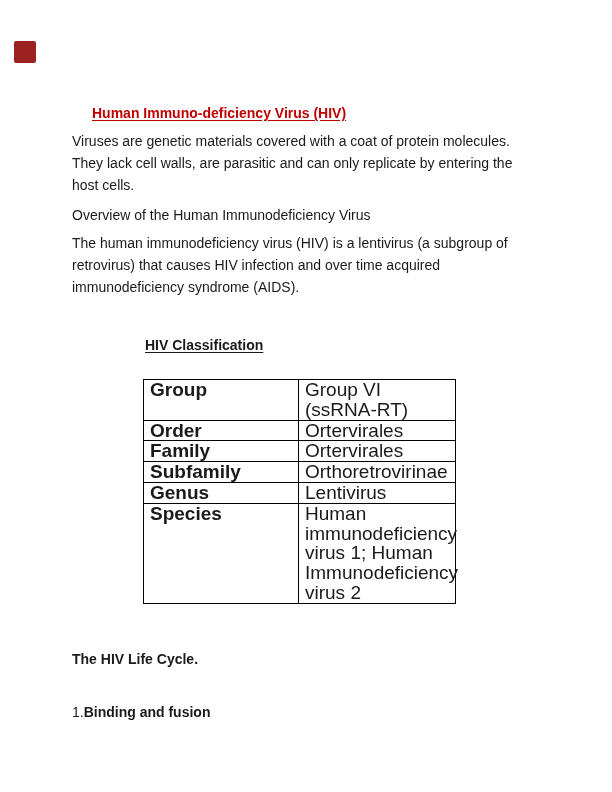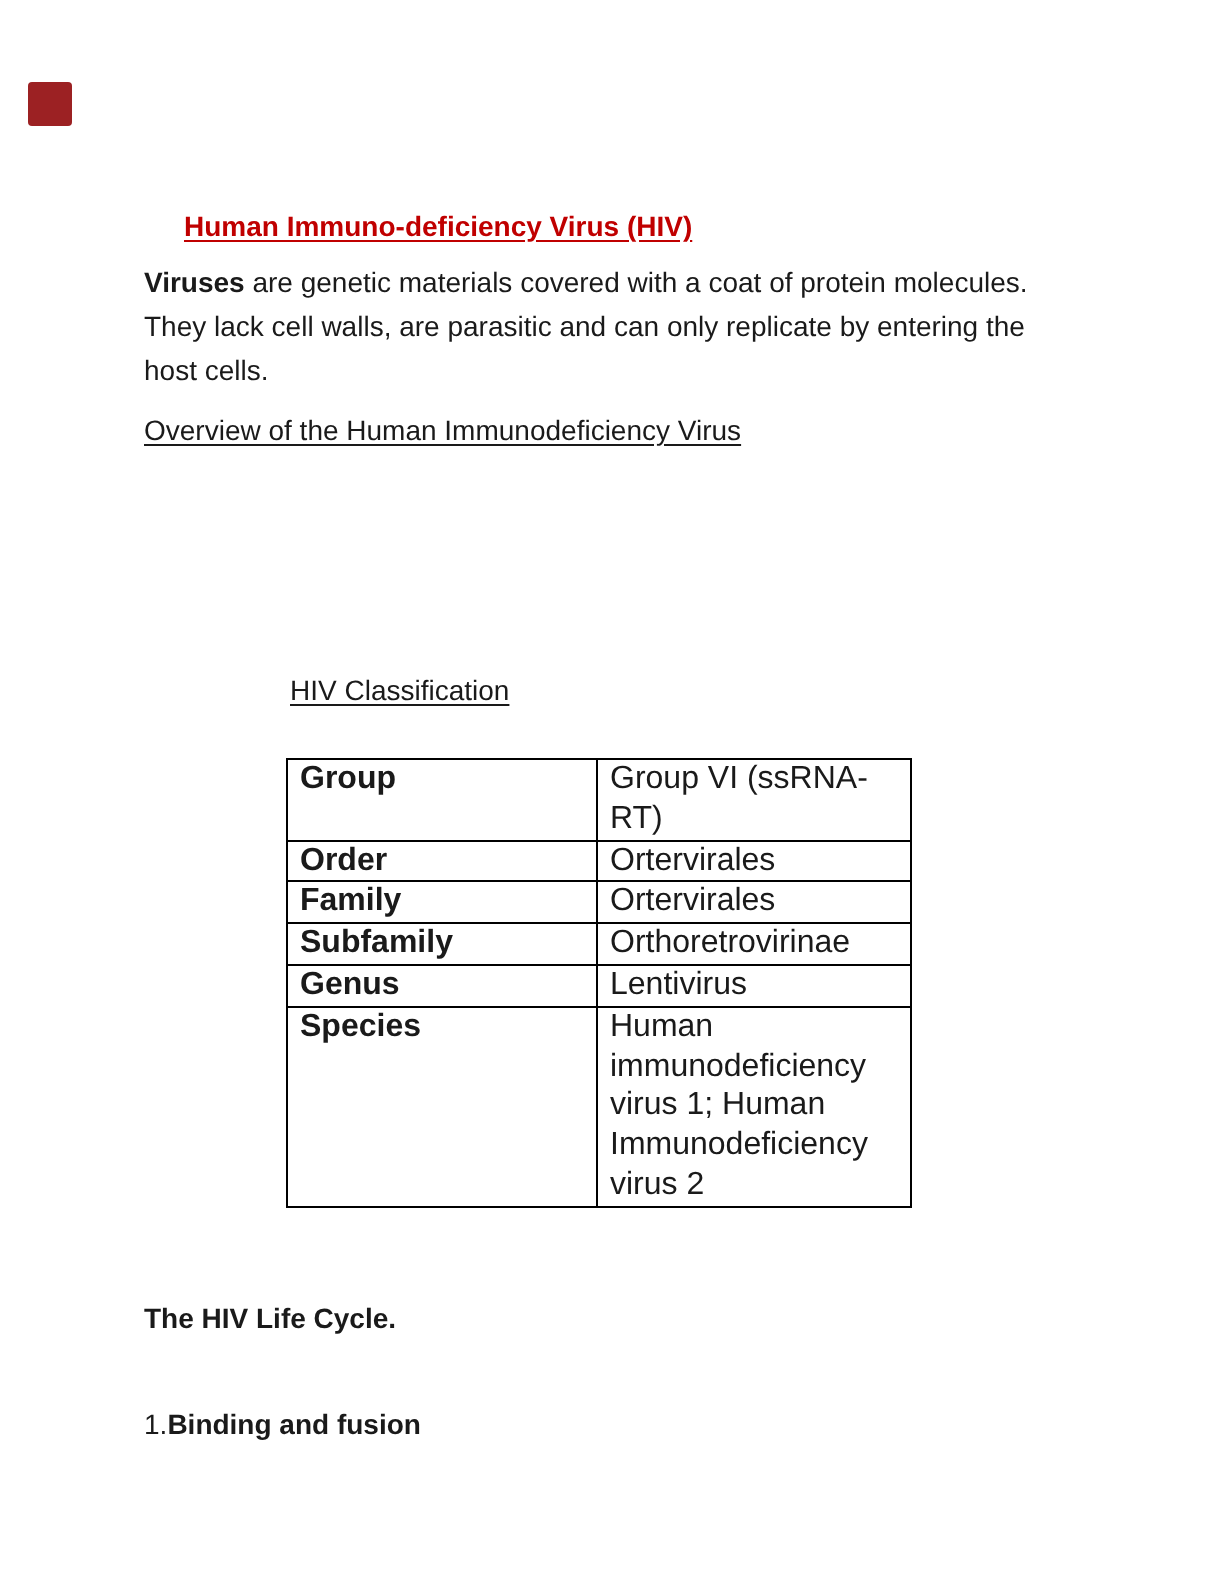--- a/index.html
+++ b/index.html
@@ -32,81 +32,81 @@
     white-space: nowrap;
   }
   .para {
     left: 72px;
     width: 470px;
     line-height: 21.8px;
   }
   .p1 { top: 95px; }
   .overview-h {
     left: 72px; top: 169px;
-    text-decoration: underline;
     text-underline-offset: 2px;
     line-height: 21.8px;
     white-space: nowrap;
   }
   .p2 { top: 197px; }
   .class-h {
     left: 145px; top: 299px;
-    font-weight: normal;
+    font-weight: bold;
     text-decoration: underline;
     text-underline-offset: 2px;
     line-height: 21.8px;
     white-space: nowrap;
   }
   table.classification {
     position: absolute;
     left: 143px; top: 343px;
     border-collapse: collapse;
     table-layout: fixed;
     width: 312px;
   }
   table.classification td {
     border: 1.5px solid #000000;
     vertical-align: top;
     line-height: 19.8px;
     padding: 0 8px 0 6px;
-    font-size: 16px;
+    font-size: 19px;
   }
   td.row-label { width: 155px; font-weight: bold; }
   td.row-value { width: 157px; }
   .lifecycle-h {
     left: 72px; top: 613px;
     font-weight: bold;
     text-underline-offset: 2px;
     line-height: 21.8px;
     white-space: nowrap;
   }
   .step1 {
     left: 72px; top: 666px;
     line-height: 21.8px;
     white-space: nowrap;
   }
   .step1 .step-title {
     font-weight: bold;
     text-underline-offset: 2px;
   }
-  .bold-lead { font-weight: bold; }
+  .bold-lead { font-weight: normal; }
 </style>
 </head>
 <body>
 
 <div class="page">
 
   <div class="abs marker"></div>
 
   <div class="abs doc-title">Human Immuno-deficiency Virus (HIV)</div>
 
   <div class="abs para p1"><span class="bold-lead">Viruses</span><span> are genetic materials covered with a coat of protein molecules. They lack cell walls, are parasitic and can only replicate by entering the host cells.</span></div>
 
   <div class="abs overview-h">Overview of the Human Immunodeficiency Virus</div>
 
+  <div class="abs para p2">The human immunodeficiency virus (HIV) is a lentivirus (a subgroup of retrovirus) that causes HIV infection and over time acquired immunodeficiency syndrome (AIDS).</div>
 
   <div class="abs class-h">HIV Classification</div>
 
   <table class="classification">
     <tbody>
       <tr>
         <td class="row-label">Group</td>
         <td class="row-value">Group VI (ssRNA-RT)</td>
       </tr>
       <tr>

